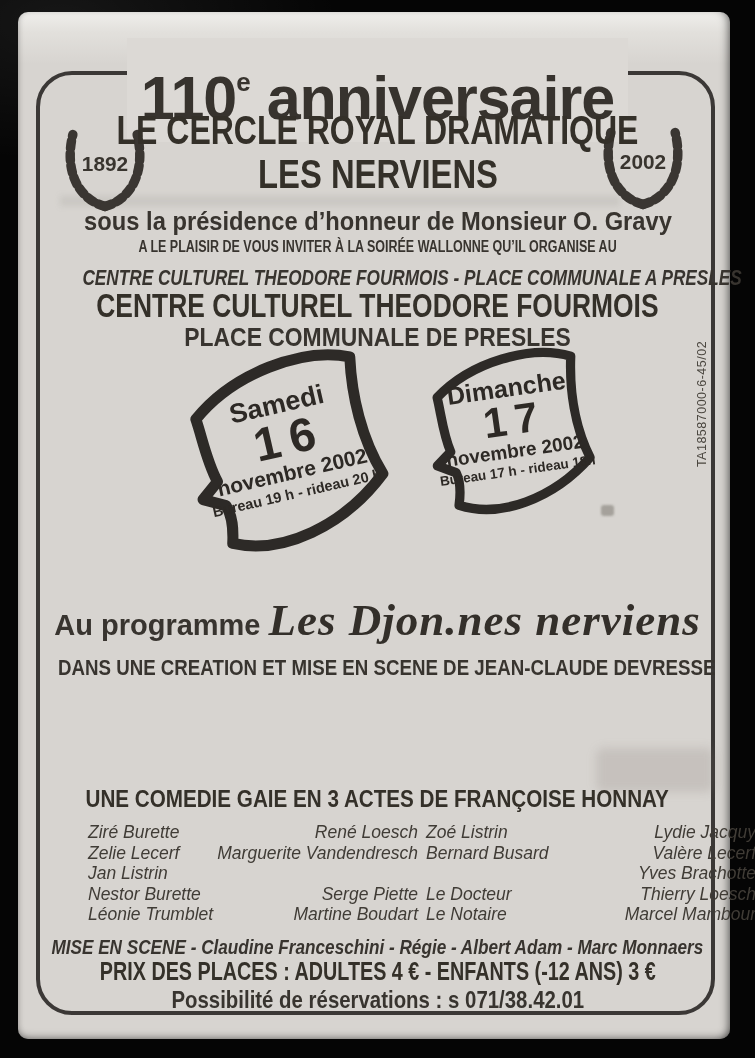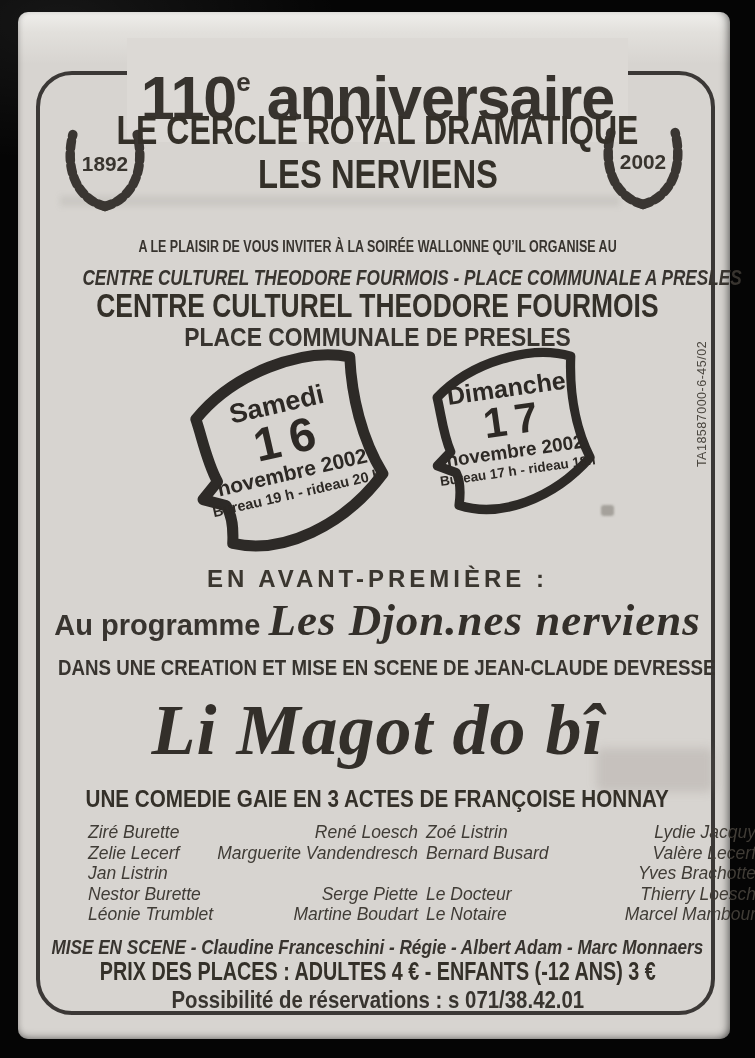--- a/index.html
+++ b/index.html
@@ -108,20 +108,21 @@
     <text x="50" y="65" text-anchor="middle" font-size="22" font-weight="bold" fill="#39352f" font-family="Liberation Sans, sans-serif">1892</text>
   </svg>
   <svg class="wreath wreath-right" viewBox="0 0 100 110">
     <path d="M50,102 C20,94 7,62 16,26" fill="none" stroke="#3a3632" stroke-width="10" stroke-dasharray="8 5" stroke-linecap="round"></path>
     <path d="M50,102 C80,94 93,62 84,26" fill="none" stroke="#3a3632" stroke-width="10" stroke-dasharray="8 5" stroke-linecap="round"></path>
     <text x="50" y="65" text-anchor="middle" font-size="22" font-weight="bold" fill="#39352f" font-family="Liberation Sans, sans-serif">2002</text>
   </svg>
 
   <div class="line org1"><span class="cond" style="transform:scaleX(.78)">LE CERCLE ROYAL DRAMATIQUE</span></div>
   <div class="line org2"><span class="cond" style="transform:scaleX(.80)">LES NERVIENS</span></div>
+  <div class="line presidency"><span class="cond" style="transform:scaleX(.93)">sous la présidence d’honneur de Monsieur O. Gravy</span></div>
   <div class="line invite1"><span class="cond" style="transform:scaleX(.78)">A LE PLAISIR DE VOUS INVITER À LA SOIRÉE WALLONNE QU’IL ORGANISE AU</span></div>
   <div class="line invite2"><span class="cond" style="transform:scaleX(.80)">CENTRE CULTUREL THEODORE FOURMOIS - PLACE COMMUNALE A PRESLES</span></div>
   <div class="line venue-name"><span class="cond" style="transform:scaleX(.80)">CENTRE CULTUREL THEODORE FOURMOIS</span></div>
   <div class="line venue-place"><span class="cond" style="transform:scaleX(.88)">PLACE COMMUNALE DE PRESLES</span></div>
 
   <div class="ticket t-left">
     <svg viewBox="0 0 240 210" preserveAspectRatio="none">
       <path d="M 42,56 C 88,20 162,10 206,30 C 199,68 199,112 212,150 C 162,192 96,206 50,184 C 54,170 56,158 52,146 L 31,135 L 49,121 C 43,99 44,76 42,56 Z" fill="none" stroke="#2d2a27" stroke-width="11" stroke-linejoin="round" stroke-linecap="round"></path>
     </svg>
     <div class="ticket-text">
@@ -136,27 +137,25 @@
       <path d="M 42,56 C 88,20 162,10 206,30 C 199,68 199,112 212,150 C 162,192 96,206 50,184 C 54,170 56,158 52,146 L 31,135 L 49,121 C 43,99 44,76 42,56 Z" fill="none" stroke="#2d2a27" stroke-width="11" stroke-linejoin="round" stroke-linecap="round"></path>
     </svg>
     <div class="ticket-text">
       <div class="t-day">Dimanche</div>
       <div class="t-date">17</div>
       <div class="t-month">novembre 2002</div>
       <div class="t-hours">Bureau 17 h - rideau 18h</div>
     </div>
   </div>
 
-  <div class="line preview">EN AVANT-PREMIÈRE :</div>
   <div class="program-line">
     <span class="program-label">Au programme</span>
     <span class="script troupe">Les Djon.nes nerviens</span>
   </div>
   <div class="line creation"><span class="cond" style="transform:scaleX(.85)">DANS UNE CREATION ET MISE EN SCENE DE JEAN-CLAUDE DEVRESSE</span></div>
-  <div class="line script play-title">Li Magot do bî</div>
   <div class="line play-subtitle"><span class="cond" style="transform:scaleX(.86)">UNE COMEDIE GAIE EN 3 ACTES DE FRANÇOISE HONNAY</span></div>
 
   <div class="cast">
     <div class="cast-row">
       <div class="cast-half">
           <span>Ziré Burette</span>
           <span>René Loesch</span>
         </div>
       <div class="cast-half right">
           <span>Zoé Listrin</span>

